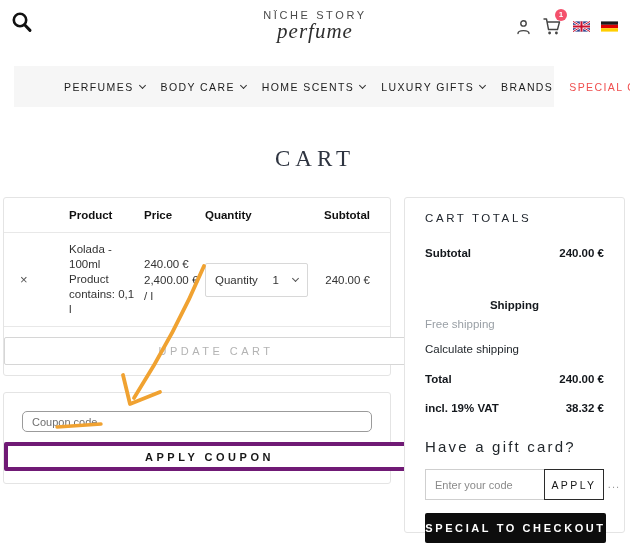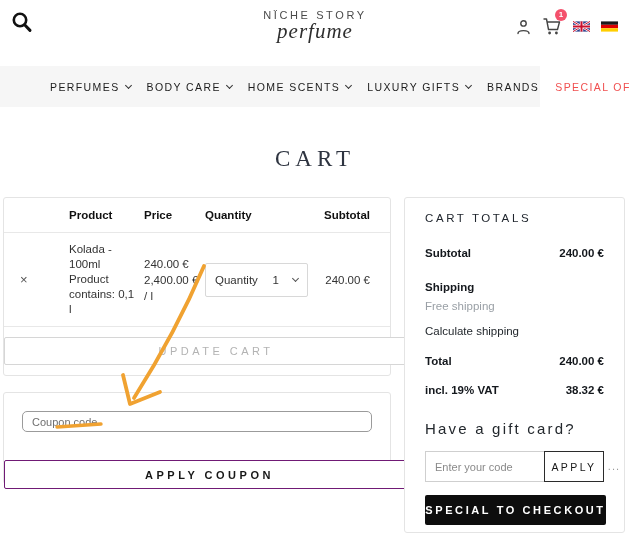--- a/index.html
+++ b/index.html
@@ -15,21 +15,21 @@
     font-family:"Liberation Sans", sans-serif; }
   .logo-script { font-family:"Liberation Serif", serif; font-style:italic; font-size:21px;
     color:#2e2e2e; line-height:20px; letter-spacing:1px; }
   .hdr-icons { position:absolute; right:12px; top:16px; display:flex; align-items:center; gap:11px; }
   .icon-btn { position:relative; display:inline-flex; align-items:center; cursor:pointer; }
   .badge { position:absolute; top:-7px; right:-5px; min-width:12px; height:12px; border-radius:50%;
     background:#f4516c; color:#fff; font-size:8px; line-height:12px; text-align:center; font-weight:700; }
   .flag { width:17px; height:11px; display:block; }
 
   
-  .navbar { position:absolute; top:66px; left:0; width:540px; height:41px; background:#f6f6f6;
+  .navbar { position:absolute; top:66px; left:14px; width:540px; height:41px; background:#f6f6f6;
     display:flex; align-items:center; padding-left:50px; }
   .nav-item { display:flex; align-items:center; margin-right:16px; font-size:10.5px;
     letter-spacing:1.4px; color:#1c1c1c; cursor:pointer; white-space:nowrap; }
   .nav-item.red { color:#f04f4f; }
   .chev { display:inline-block; width:5px; height:5px; border-right:1.4px solid #333;
     border-bottom:1.4px solid #333; transform:rotate(45deg); margin-left:6px; margin-top:-3px; }
 
   
   .page-title { position:absolute; top:146px; left:0; right:0; text-align:center;
     font-family:"Liberation Serif", serif; font-size:23px; font-weight:400;
@@ -62,34 +62,34 @@
   .update-btn { display:block; width:424px; height:28px; margin:10px auto 0;
     background:#fff; border:1px solid #d6d6d6; border-radius:2px; color:#b3b3b3;
     font-size:11px; letter-spacing:3.5px; font-family:"Liberation Sans", sans-serif; cursor:pointer; }
 
   .coupon-box { position:absolute; left:3px; top:392px; width:388px; height:92px;
     border:1px solid #e4e4e4; border-radius:3px; background:#fff; }
   .coupon-input { display:block; width:350px; height:21px; margin:18px auto 0;
     border:1px solid #9b9b9b; border-radius:5px; padding:0 9px; font-size:11px; color:#333;
     font-family:"Liberation Sans", sans-serif; }
   .coupon-input::placeholder { color:#6f6f6f; }
-  .apply-coupon-btn { display:block; width:411px; height:29px; margin:28px auto 0;
-    background:#fff; border:1px solid #701a75; border-radius:2px; color:#171717;
+  .apply-coupon-btn { display:block; width:411px; height:29px; margin:10px auto 0;
+    background:#fff; border:4px solid #701a75; border-radius:2px; color:#171717;
     font-size:11px; font-weight:700; letter-spacing:3.5px;
     font-family:"Liberation Sans", sans-serif; cursor:pointer; }
 
   
   .totals-box { position:absolute; left:404px; top:197px; width:221px; height:336px;
     border:1px solid #e4e4e4; border-radius:3px; background:#fff; padding:14px 20px 0; }
   .totals-title { font-size:11.5px; letter-spacing:2.6px; color:#20262e; font-weight:400; }
   .t-row { display:flex; justify-content:space-between; font-size:11.5px; }
   .t-row .lbl { font-weight:700; color:#14181d; }
   .t-row .val { font-weight:700; color:#14181d; }
   .row-subtotal { margin-top:23px; }
-  .ship-lbl { margin-top:22px; font-size:11.5px; font-weight:700; color:#14181d; }
+  .ship-lbl { margin-top:40px; font-size:11.5px; font-weight:700; color:#14181d;text-align:center; }
   .ship-free { margin-top:7px; font-size:11.5px; color:#9aa0a6; }
   .calc-ship { margin-top:13px; font-size:11.5px; color:#23282d; cursor:pointer; }
   .row-total { margin-top:18px; }
   .row-vat { margin-top:17px;gap:20px; }
   .gift-title { margin-top:24px; font-size:15px; letter-spacing:2.2px; color:#23282d; font-weight:400; }
   .gift-group { margin-top:14px; display:flex; align-items:stretch; position:relative;justify-content:center; }
   .gift-input { width:119px; height:31px; border:1px solid #cfcfcf; border-right:none;
     padding:0 9px; font-size:11px; color:#333; font-family:"Liberation Sans", sans-serif; }
   .gift-input::placeholder { color:#8a8a8a; }
   .gift-apply { width:62px; height:31px; background:#fff; border:1px solid #2b2b2b;

